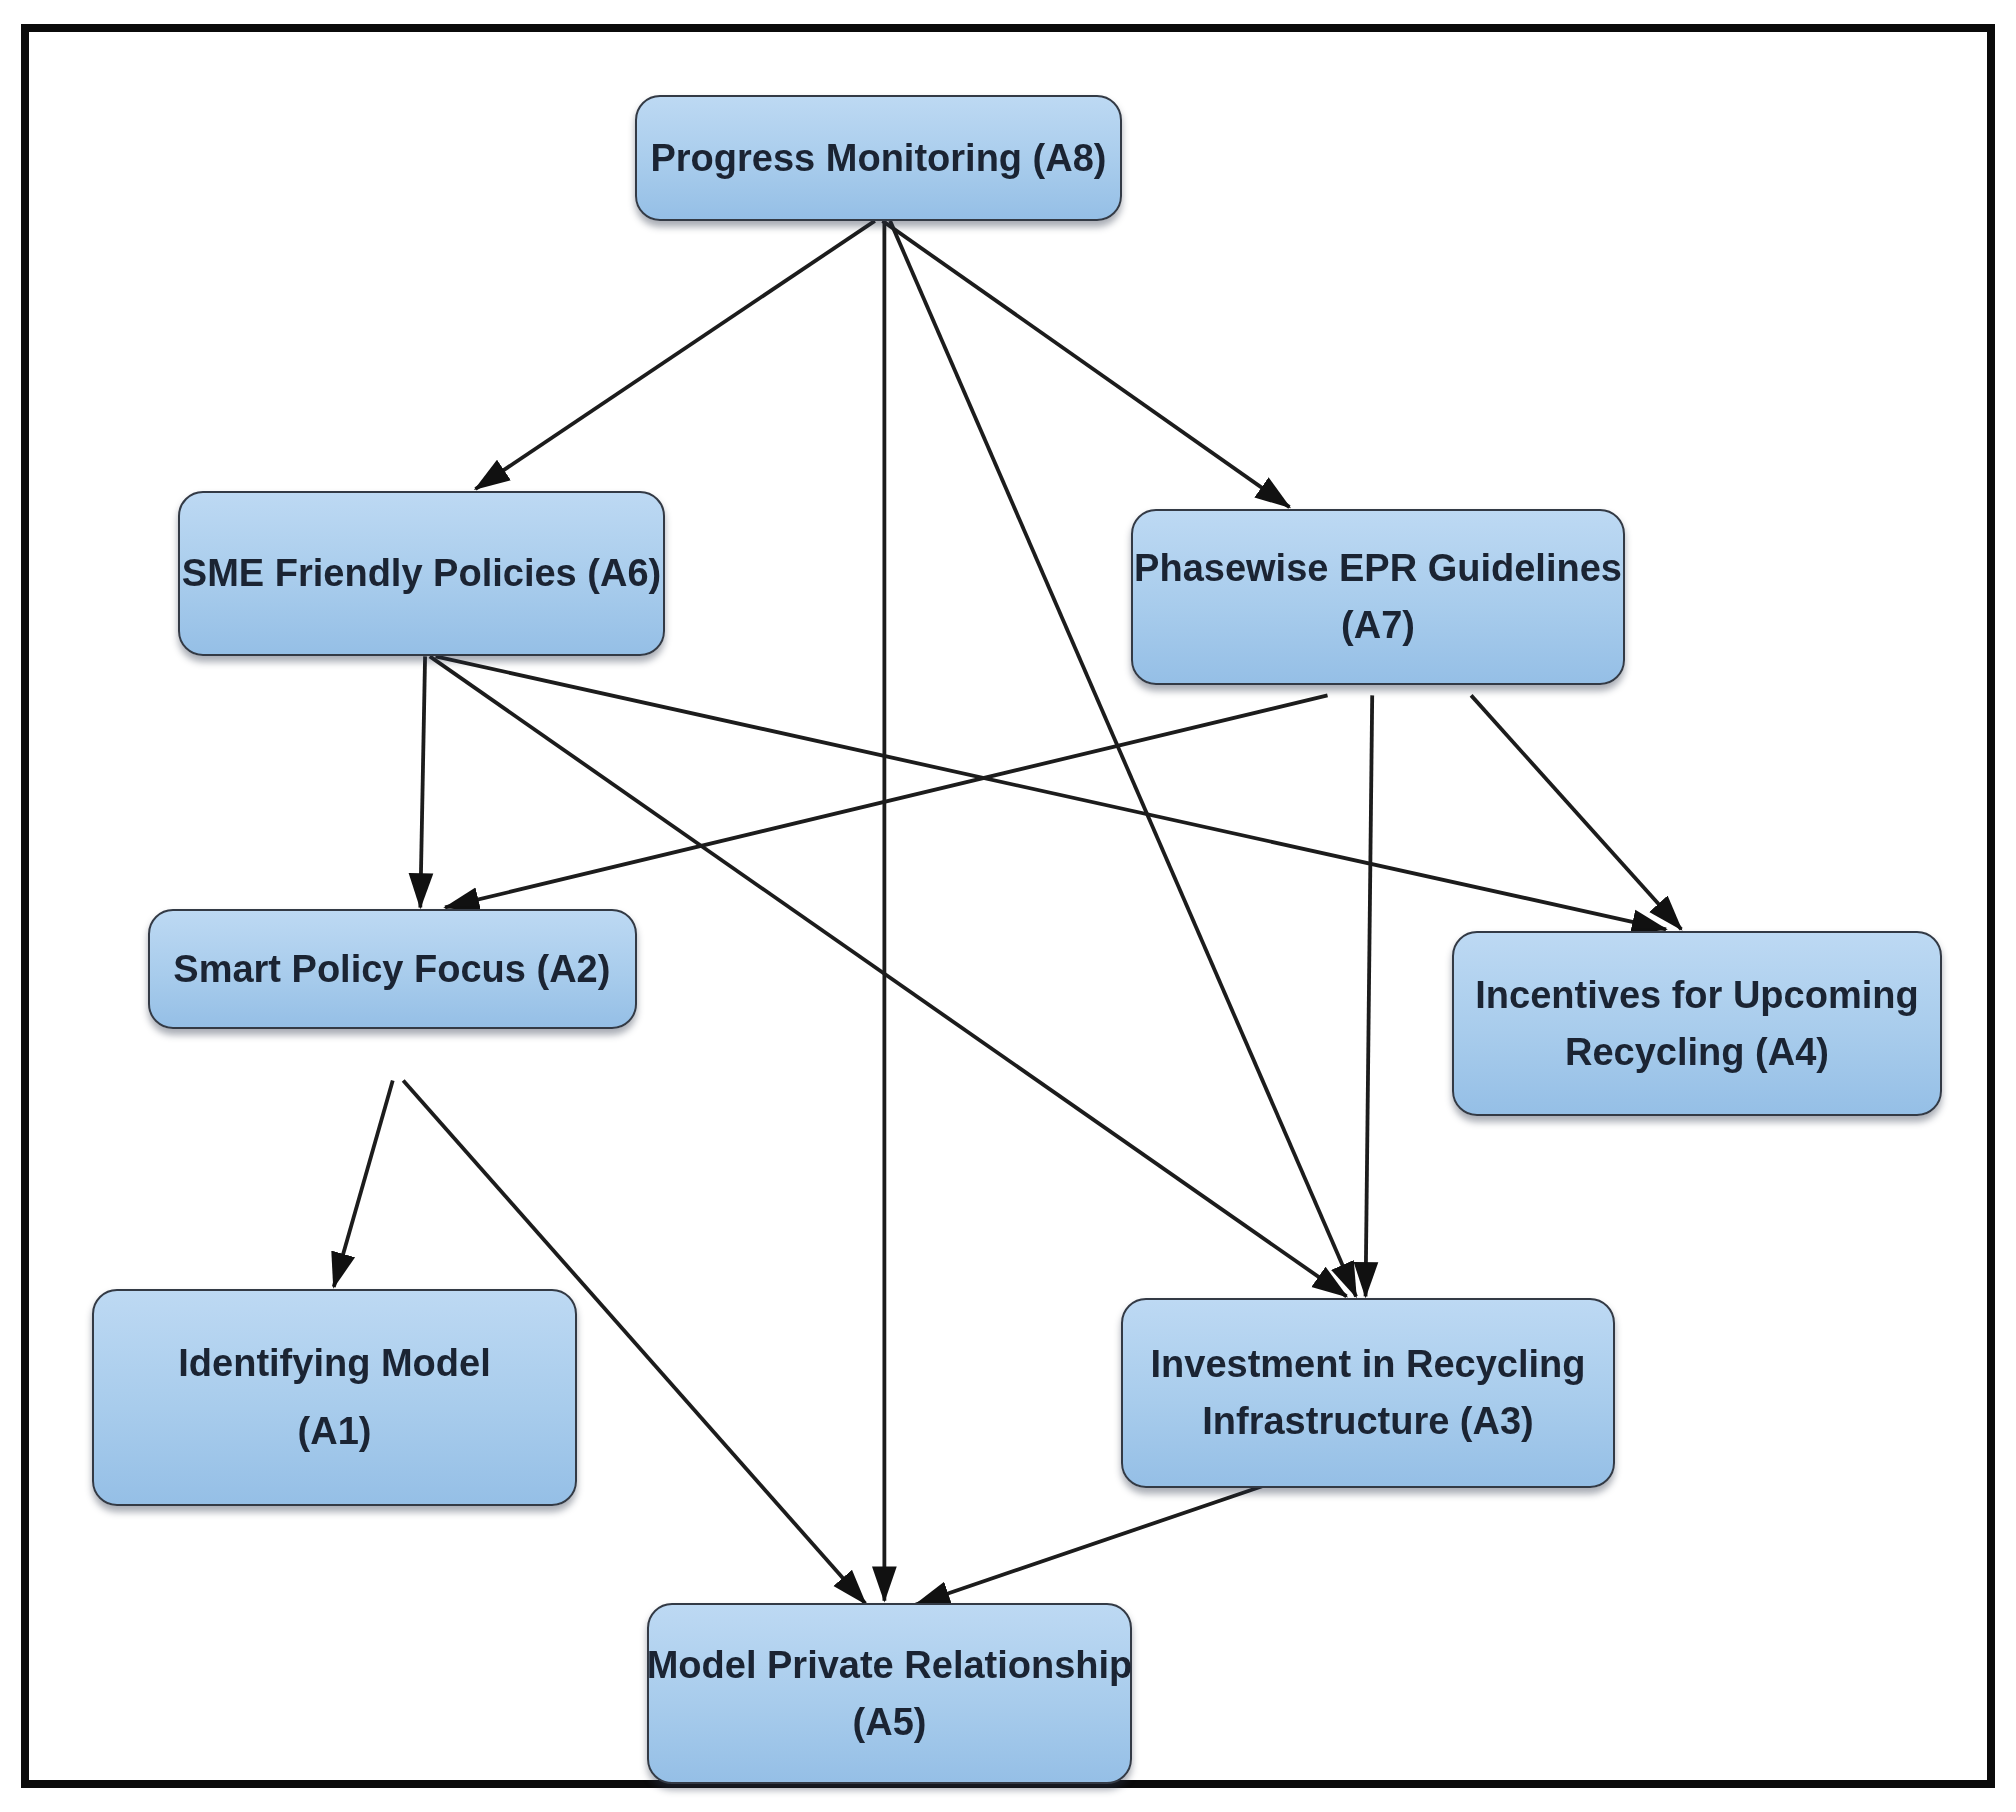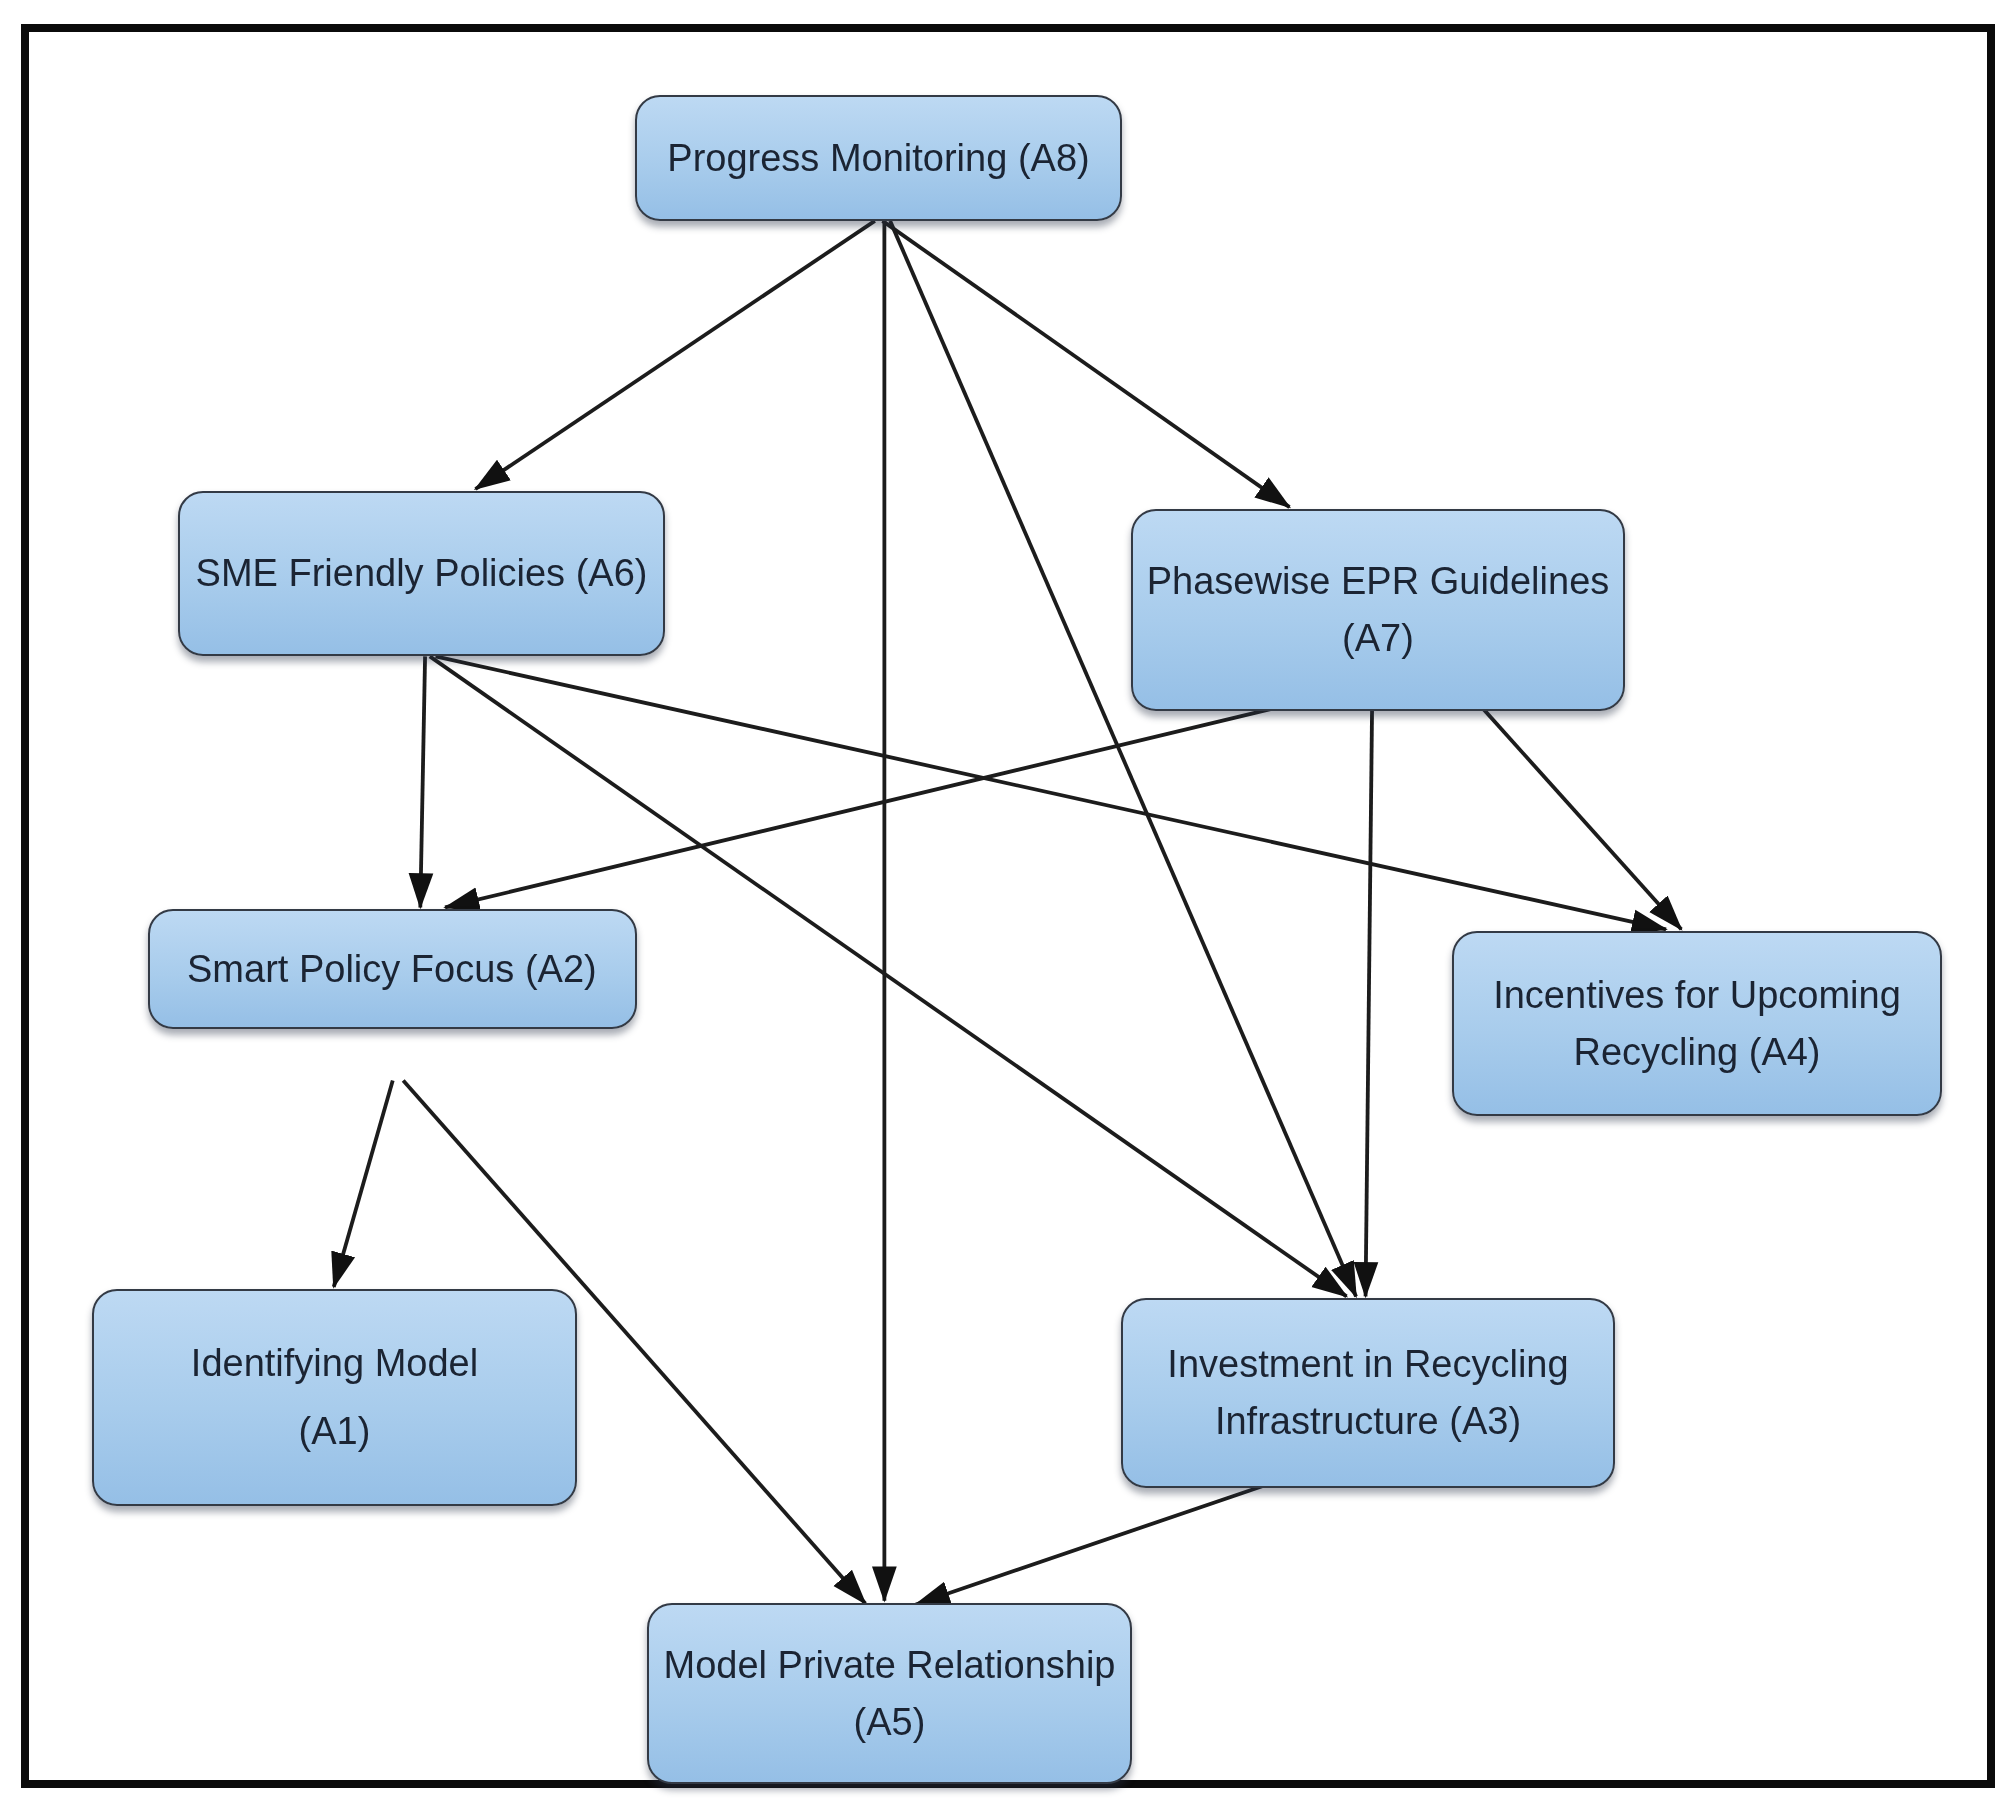--- a/index.html
+++ b/index.html
@@ -43,32 +43,32 @@
     flex-direction: column;
     align-items: center;
     justify-content: center;
     text-align: center;
     background: linear-gradient(to bottom, #bdd9f3 0%, #a8ccec 55%, #95bfe6 100%);
     border: 2.9px solid #333a45;
     border-radius: 25px;
     box-shadow: 0 5.7px 7.6px rgba(40, 50, 70, 0.40);
     color: #1b2433;
     font-size: 38px;
-    font-weight: 400;
+    font-weight: 700;
     line-height: 1.5;
     padding: 5.7px 13.3px;
   }
   .node .ln {
     display: block;
     white-space: nowrap;
   }
   
   .n-a8 { left:  635px; top:  95px; width: 487px; height: 126px; }
   .n-a6 { left:  178px; top:  491px; width: 487px; height: 165px; }
-  .n-a7 { left: 1131px; top:  509px; width: 494px; height: 202px; }
+  .n-a7 { left: 1131px; top:  509px; width: 494px; height: 176px; }
   .n-a2 { left:  148px; top:  909px; width: 489px; height: 120px; padding-left: 12px; }
   .n-a4 { left: 1452px; top:  931px; width: 490px; height: 185px; }
   .n-a1 { left:   92px; top: 1289px; width: 485px; height: 217px; gap: 11px; }
   .n-a3 { left: 1121px; top: 1298px; width: 494px; height: 190px; }
   .n-a5 { left:  647px; top: 1603px; width: 485px; height: 181px; }
 </style>
 </head>
 <body>
 
 <div class="stage">

